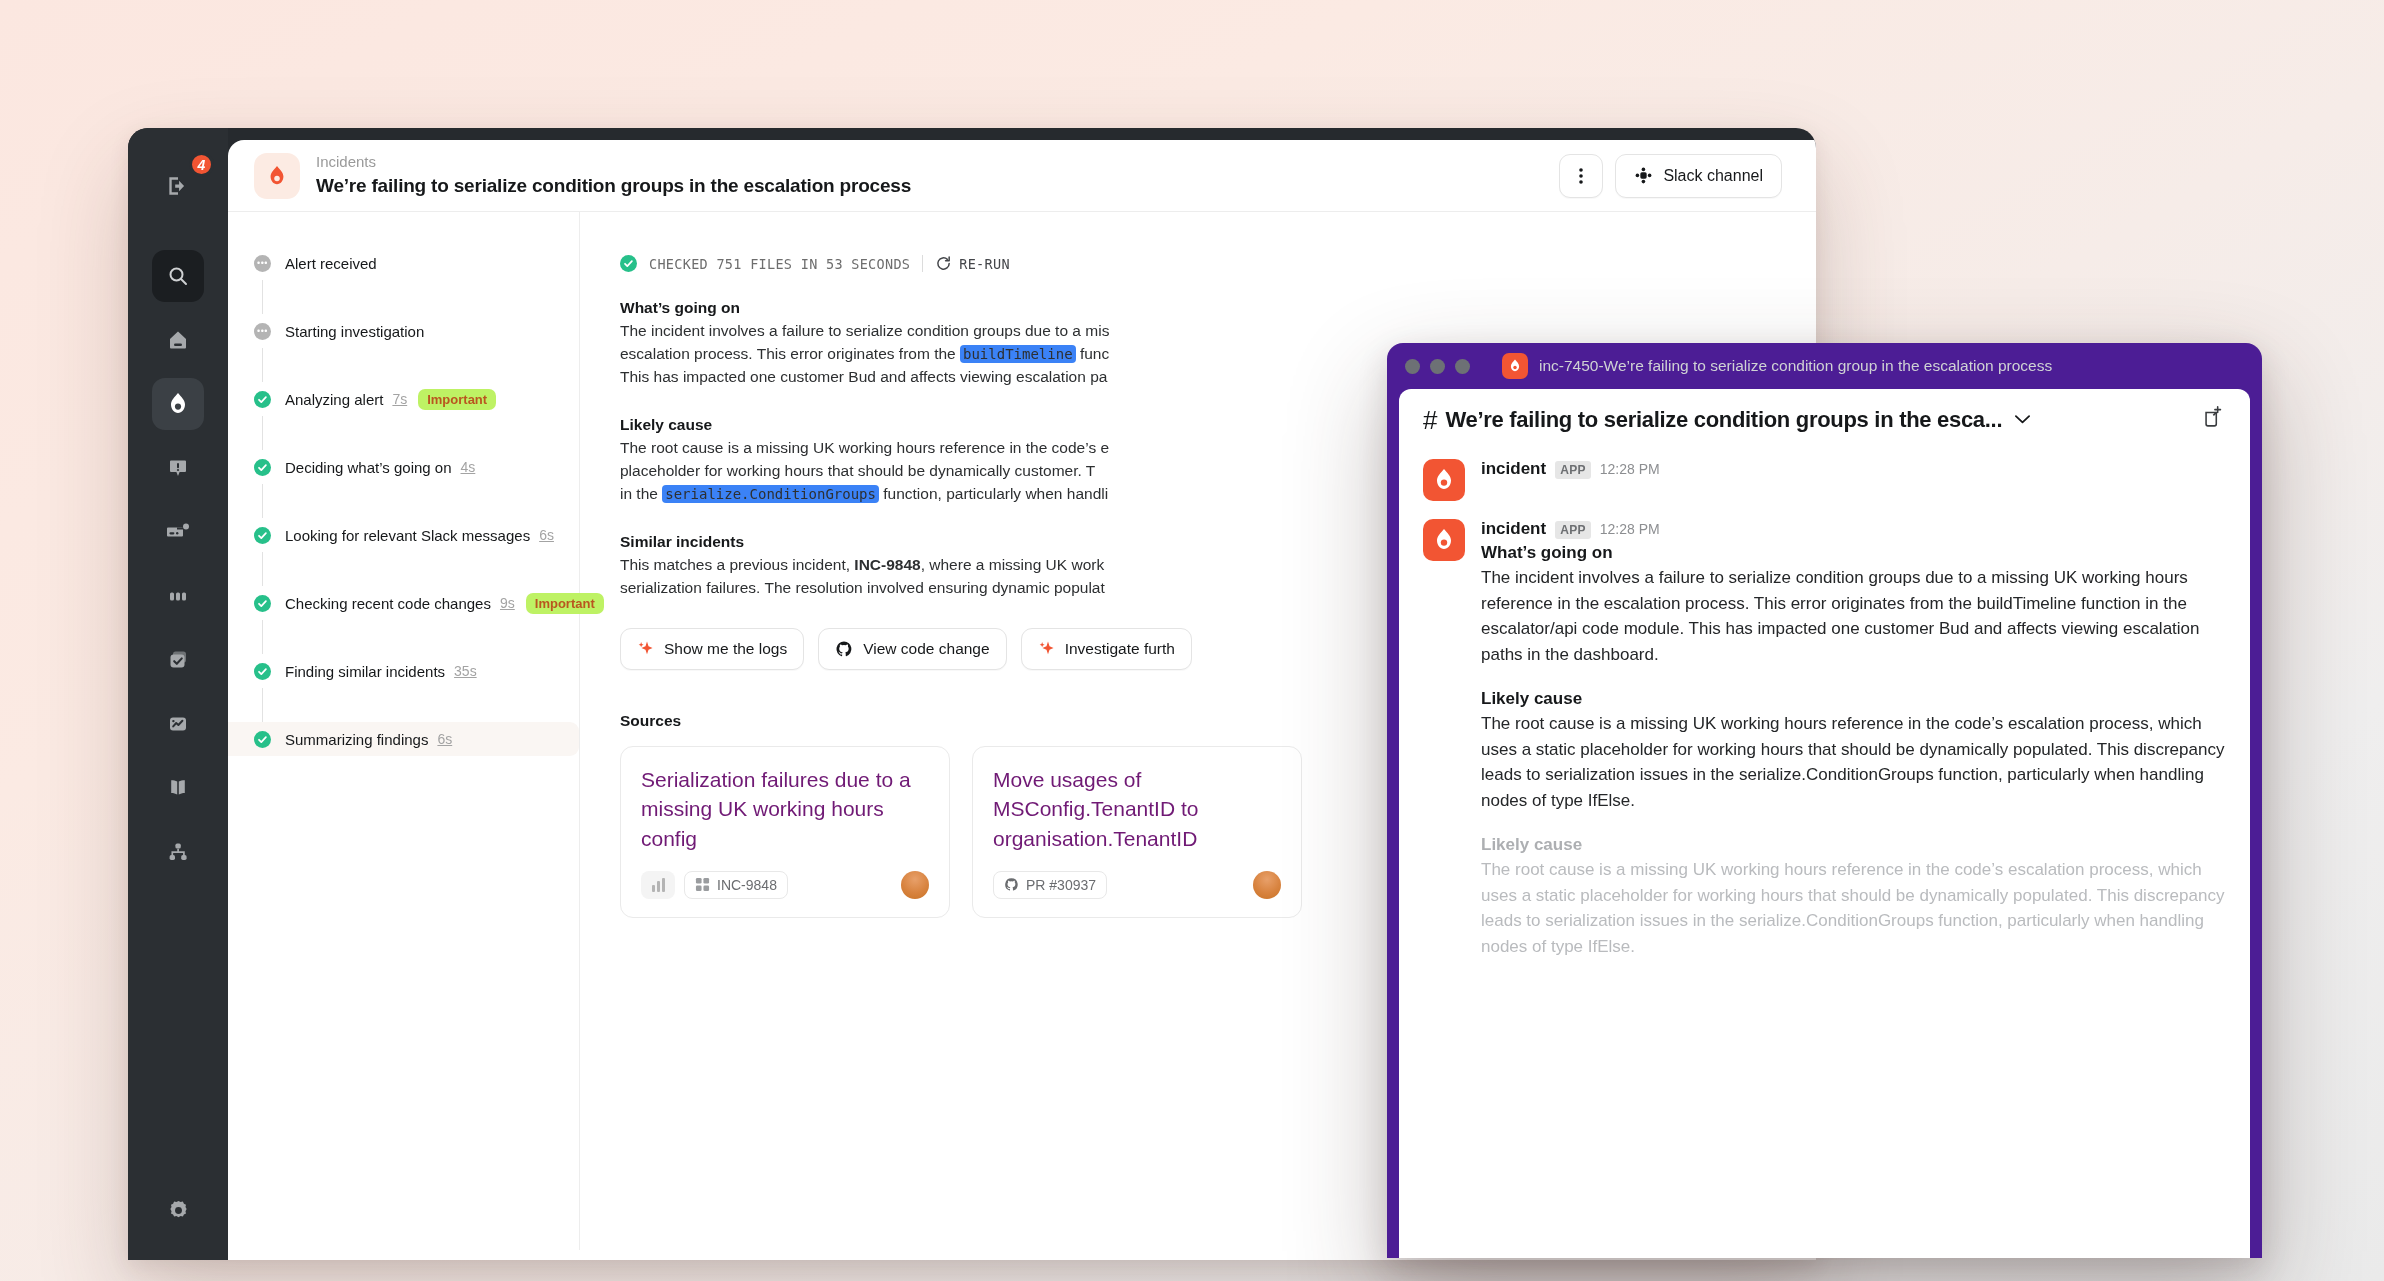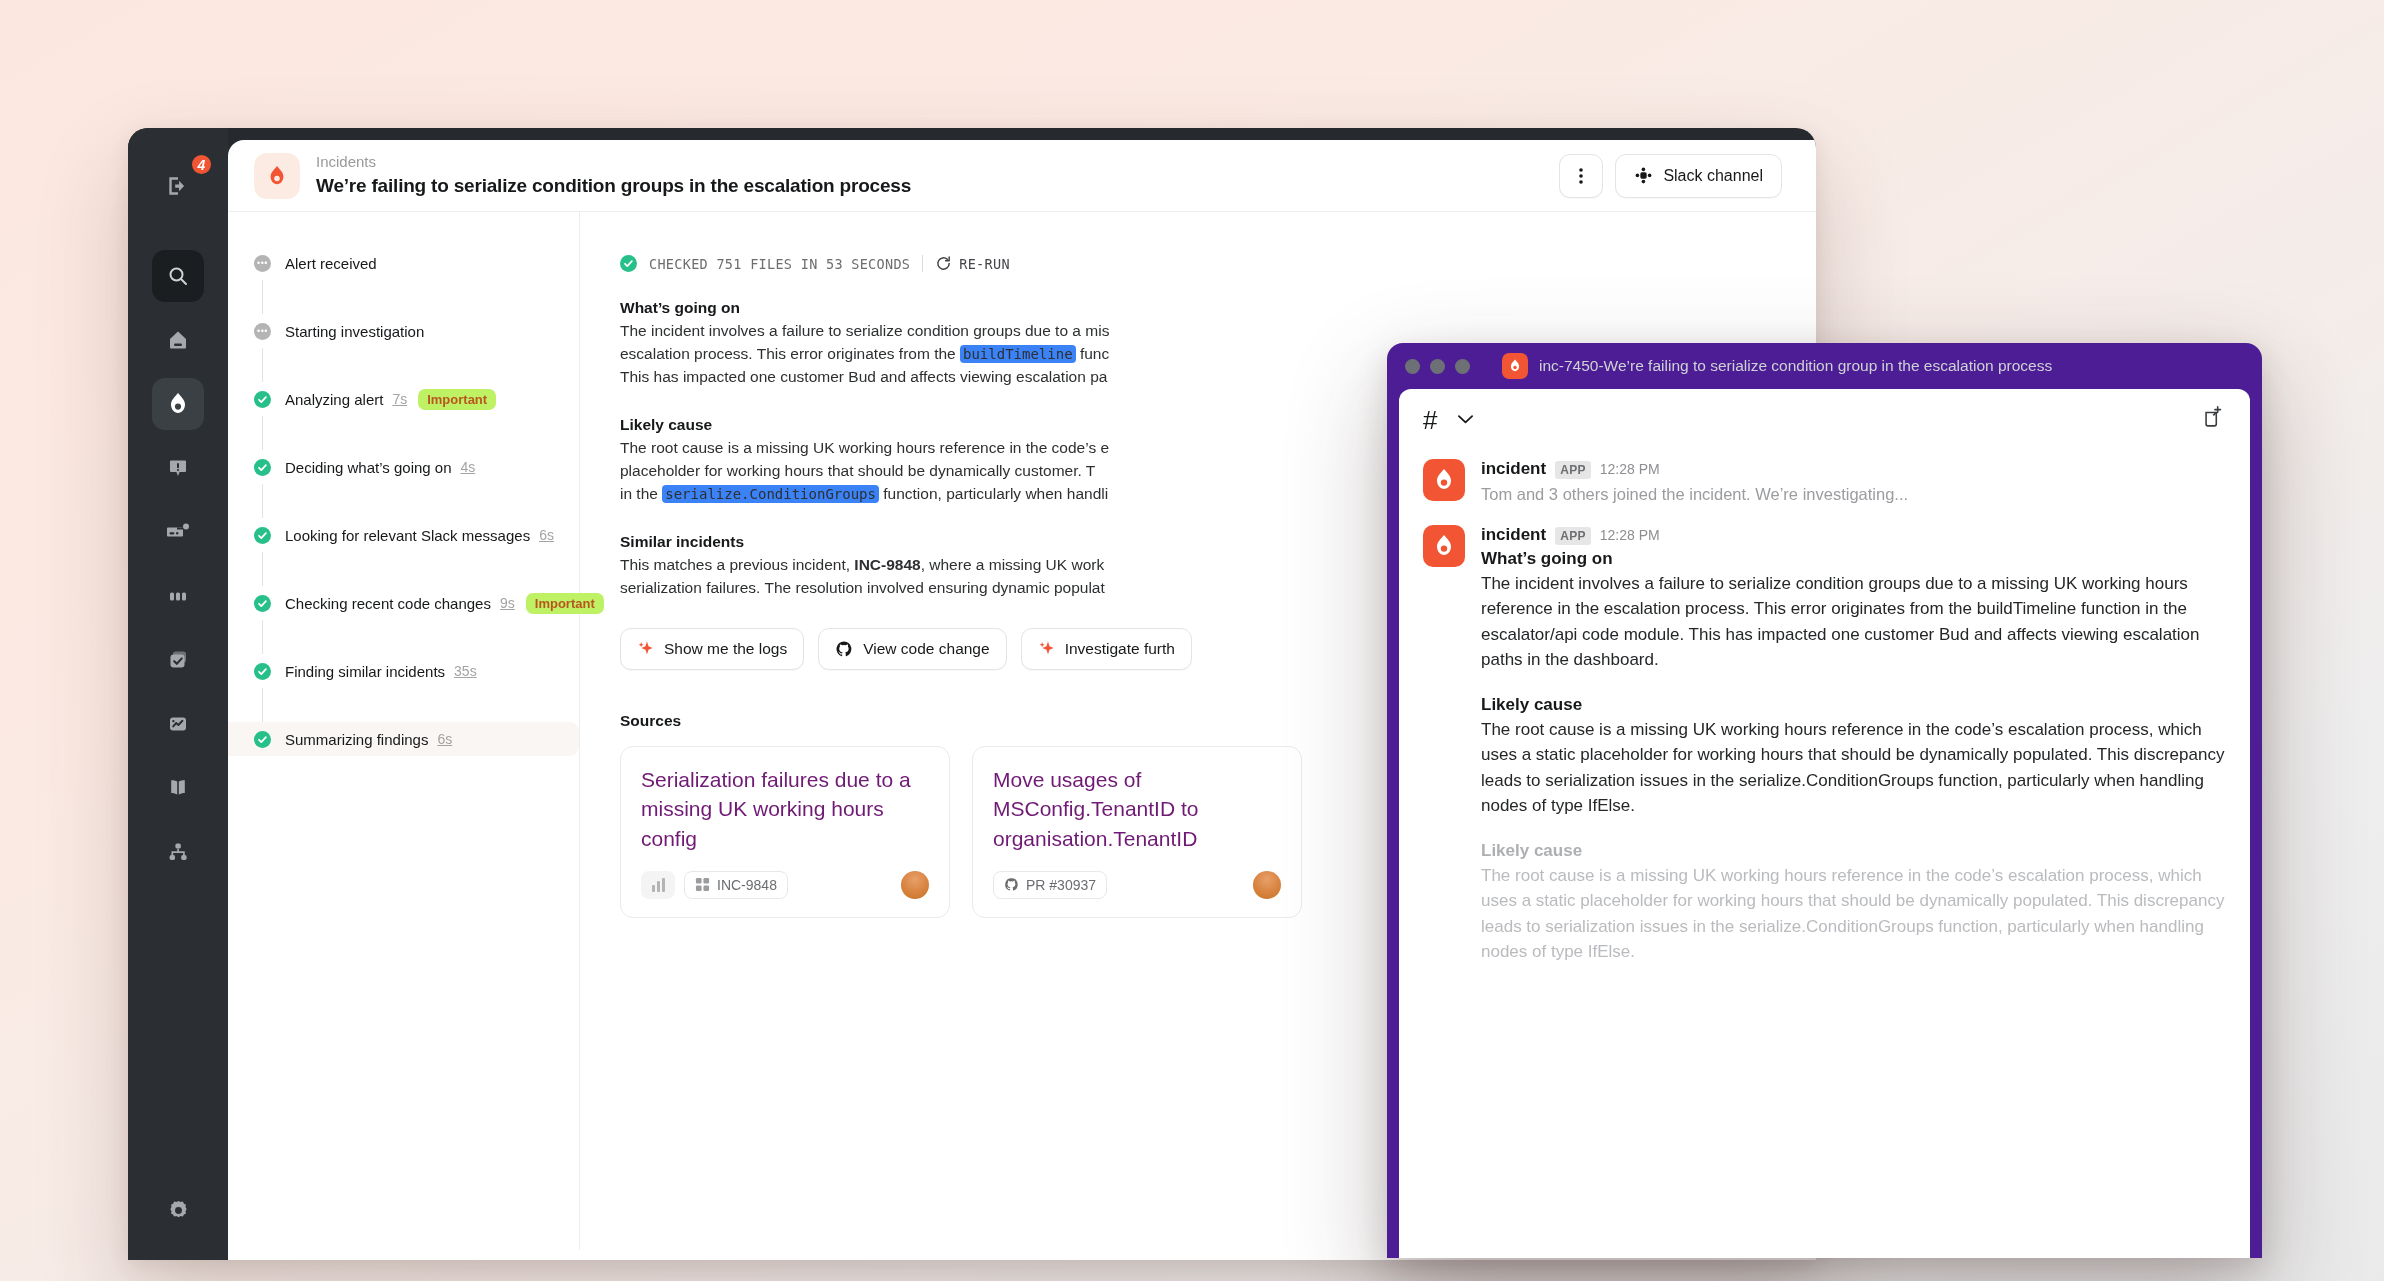--- a/index.html
+++ b/index.html
@@ -516,20 +516,21 @@
           <circle cx="12" cy="15.6" r="3" fill="#f25533"></circle>
         </svg>
       </span>
       <span id="slack-title-text">inc-7450-We’re failing to serialize condition group in the escalation process</span>
     </div>
   </div>
 
   <div id="slack-surface">
     <div id="slack-channel-bar">
       <span id="hash">#</span>
+      <span id="slack-channel-name">We’re failing to serialize condition groups in the esca...</span>
       <span id="chev">
         <svg width="17" height="11" viewBox="0 0 18 11">
           <path d="M2 2l7 6.5L16 2" fill="none" stroke="#16181a" stroke-width="1.9" stroke-linecap="round" stroke-linejoin="round"></path>
         </svg>
       </span>
       <span id="slack-bar-right">
         <span>
           <svg width="25" height="26" viewBox="0 0 26 28">
             <path d="M5 8h11v12.5a2 2 0 0 1-2 2H7a2 2 0 0 1-2-2z" fill="none" stroke="#3a3c3f" stroke-width="1.7"></path>
             <path d="M16 8l-3.2 3.2" fill="none" stroke="#3a3c3f" stroke-width="1.7"></path>
@@ -546,21 +547,20 @@
               <path fill="#fff" d="M12 2c3.4 4.2 7 7.2 7 11.6C19 18.3 15.8 22 12 22s-7-3.7-7-8.4C5 9.2 8.6 6.2 12 2z"></path>
               <circle cx="12" cy="15.6" r="3.2" fill="#f25533"></circle>
             </svg>
           </div>
           <div class="msg-body">
             <div class="msg-head">
               <span class="msg-author">incident</span>
               <span class="msg-app-tag">APP</span>
               <span class="msg-time">12:28 PM</span>
             </div>
-            <div class="msg-muted">Tom and 3 others joined the incident. We’re investigating...</div>
           </div>
         </div>
         <div class="msg">
           <div class="msg-avatar">
             <svg width="24" height="26" viewBox="0 0 24 26">
               <path fill="#fff" d="M12 2c3.4 4.2 7 7.2 7 11.6C19 18.3 15.8 22 12 22s-7-3.7-7-8.4C5 9.2 8.6 6.2 12 2z"></path>
               <circle cx="12" cy="15.6" r="3.2" fill="#f25533"></circle>
             </svg>
           </div>
           <div class="msg-body">

